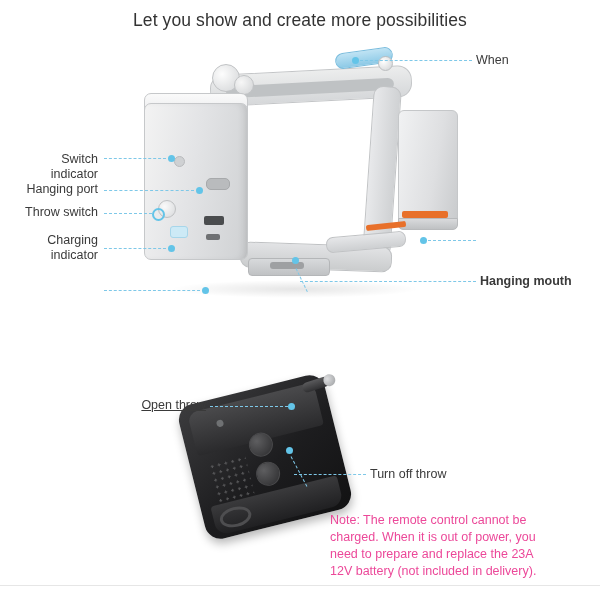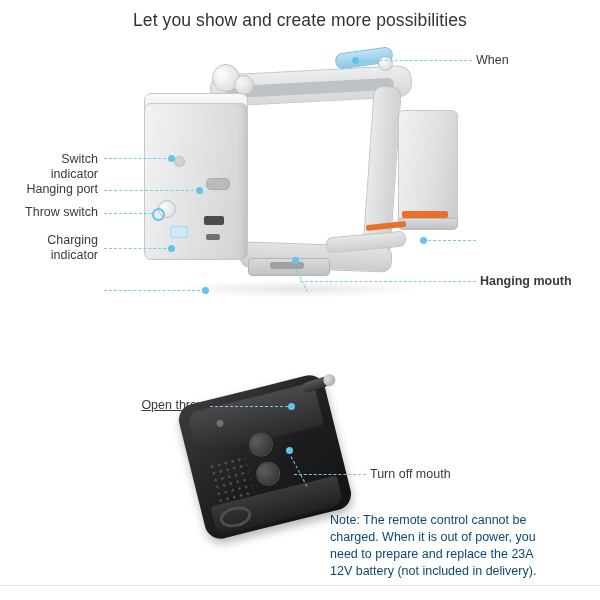--- a/index.html
+++ b/index.html
@@ -430,21 +430,21 @@
   }
 
   
   .note {
     position: absolute;
     left: 330px;
     top: 512px;
     width: 228px;
     font-size: 12.5px;
     line-height: 17px;
-    color: #0c4a6e;
+    color: #ec4899;
   }
 
   
   .bottom-rule {
     position: absolute;
     left: 0;
     top: 585px;
     width: 600px;
     height: 1px;
     background: #e6e6e6;
@@ -536,18 +536,18 @@
     <div class="keyring"></div>
   </div>
 
   <div class="label right-al" style="left:116px; top:398px; width:90px;text-decoration:underline;">Open throw</div>
   <div class="leader" style="left:210px; top:406px; width:78px;"></div>
   <div class="dot" style="left:288px; top:403px;"></div>
 
   <div class="dot" style="left:286px; top:447px;"></div>
   <div class="leader" style="left:294px; top:474px; width:72px;"></div>
   <div class="leader" style="left:291px; top:456px; width:34px; transform:rotate(62deg); transform-origin:left center;"></div>
-  <div class="label left-al" style="left:370px; top:467px; width:140px;">Turn off mouth</div>
+  <div class="label left-al" style="left:370px; top:467px; width:140px;">Turn off throw</div>
 
   <div class="note">Note: The remote control cannot be charged. When it is out of power, you need to prepare and replace the 23A 12V battery (not included in delivery).</div>
 
   <div class="bottom-rule"></div>
 </div>
 
 </body></html>

